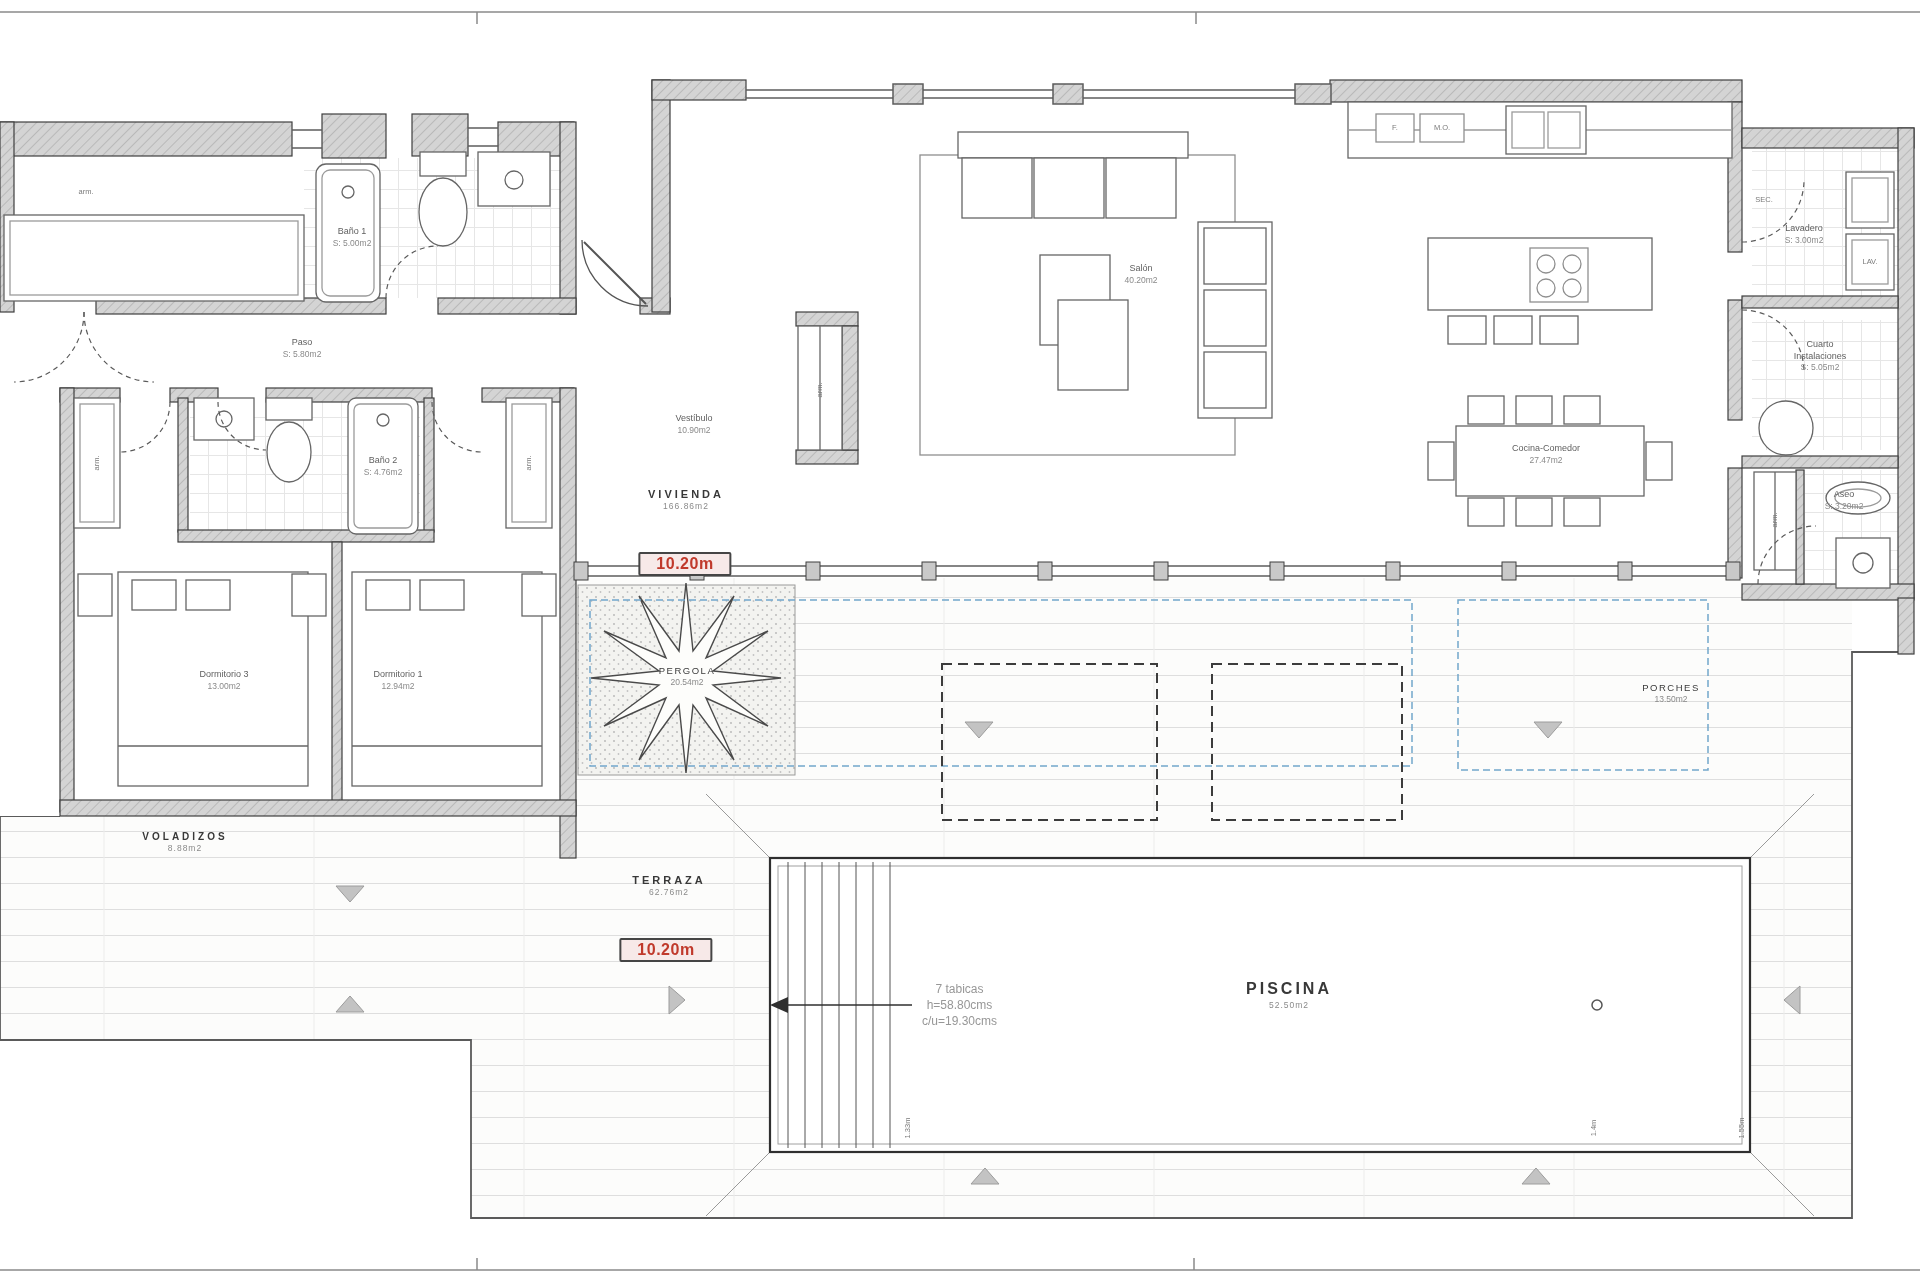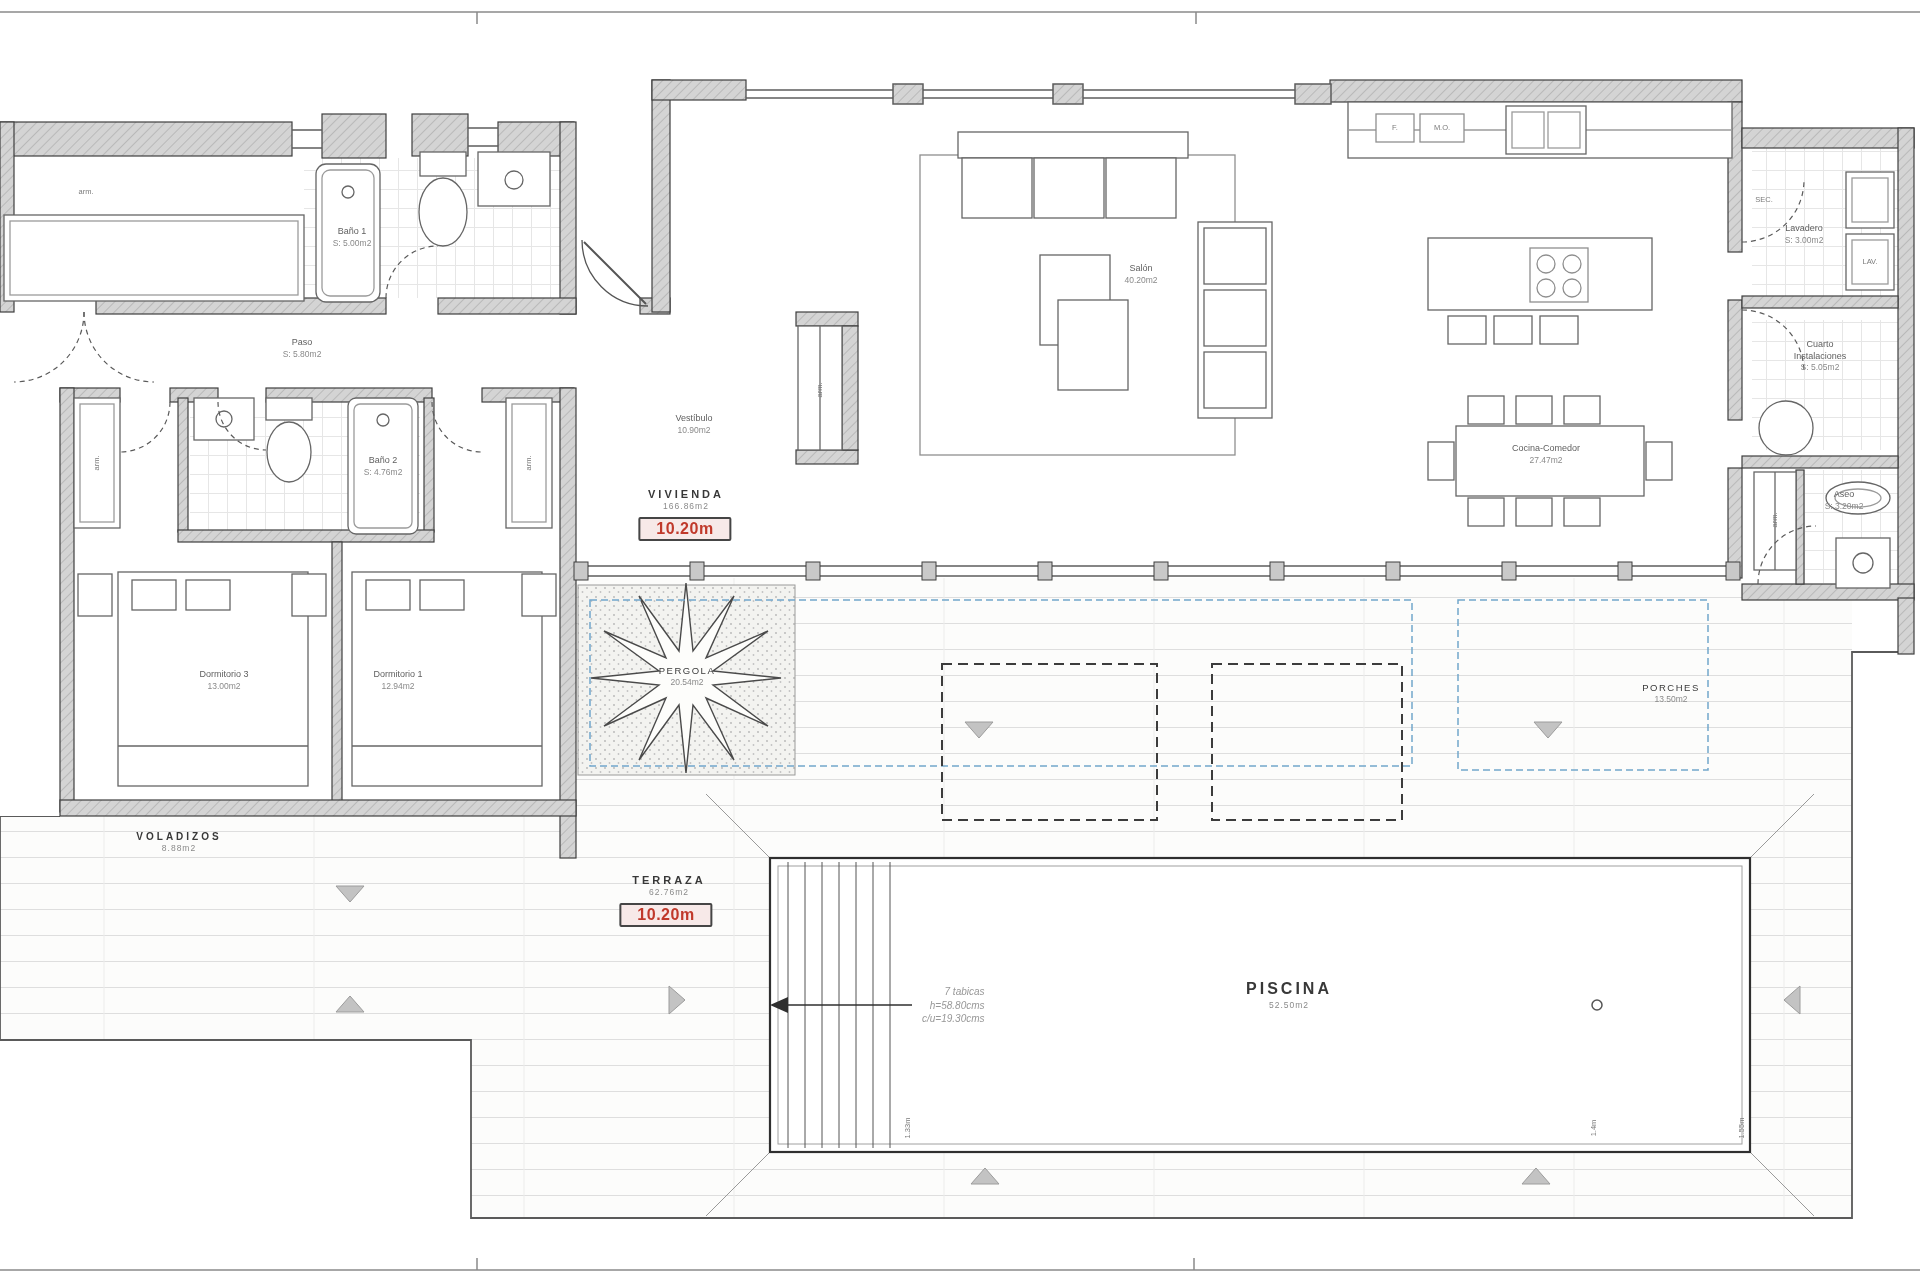--- a/index.html
+++ b/index.html
@@ -10,23 +10,23 @@
        font-size:9px;line-height:1.3;white-space:nowrap;display:flex;flex-direction:column;align-items:center;}
   .lbl .nm{color:#5f5f5f;}
   .lbl .ar{color:#8a8a8a;font-size:8.5px;text-align:center;}
   .hd .nm{color:#383838;font-weight:bold;font-size:11px;letter-spacing:3px;}
   .hd .ar{color:#8a8a8a;font-size:8.5px;letter-spacing:1px;}
   .hd-sm .nm{color:#3a3a3a;font-weight:normal;font-size:9.5px;letter-spacing:1.5px;}
   .tiny{font-size:7.5px;color:#7a7a7a;}
   .rot{transform:translate(-50%,-50%) rotate(-90deg);}
   .dimbox{position:absolute;transform:translate(-50%,-50%);border:2px solid #454545;
           background:#f7e9e8;color:#c0392b;font-weight:bold;font-size:16px;
-          padding:1px 16px;border-radius:2px;letter-spacing:0.5px;}
-  .note{position:absolute;transform:translateY(-50%);text-align:right;font-size:10px;
-        color:#979797;line-height:1.35;font-style:italic;}
+          padding:1px 16px;border-radius:2px;letter-spacing:0.5px;margin-top:35px;}
+  .note{position:absolute;transform:translateY(-50%);text-align:center;font-size:12px;
+        color:#979797;line-height:1.35;}
 </style>
 </head>
 <body>
 
 <div id="sheet">
 
 <svg id="plan-svg" width="1920" height="1280" viewBox="0 0 1920 1280">
   <defs>
     <pattern id="hatch" width="7" height="7" patternUnits="userSpaceOnUse" patternTransform="rotate(45)">
       <rect width="7" height="7" fill="#d4d4d4"></rect>
@@ -374,21 +374,21 @@
   <span>M.O.</span>
 </div>
 <div class="lbl hd-sm" style="left:687px;top:677px">
   <span class="nm">PERGOLA</span>
       <span class="ar">20.54m2</span>
 </div>
 <div class="lbl hd-sm" style="left:1671px;top:694px">
   <span class="nm">PORCHES</span>
       <span class="ar">13.50m2</span>
 </div>
-<div class="lbl hd" style="left:179px;top:842px">
+<div class="lbl hd" style="left:185px;top:842px">
   <span class="nm" style="font-size:10px">VOLADIZOS</span>
   <span class="ar">8.88m2</span>
 </div>
 <div class="lbl hd" style="left:669px;top:886px">
   <span class="nm">TERRAZA</span>
       <span class="ar">62.76m2</span>
 </div>
 <div class="dimbox" style="left:666px;top:915px">10.20m</div>
 <div class="lbl hd" style="left:1289px;top:995px">
   <span class="nm" style="font-size:16px">PISCINA</span>

